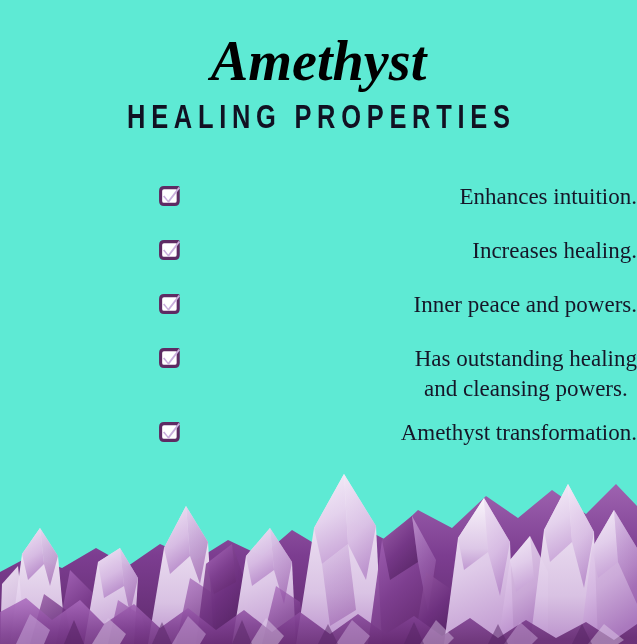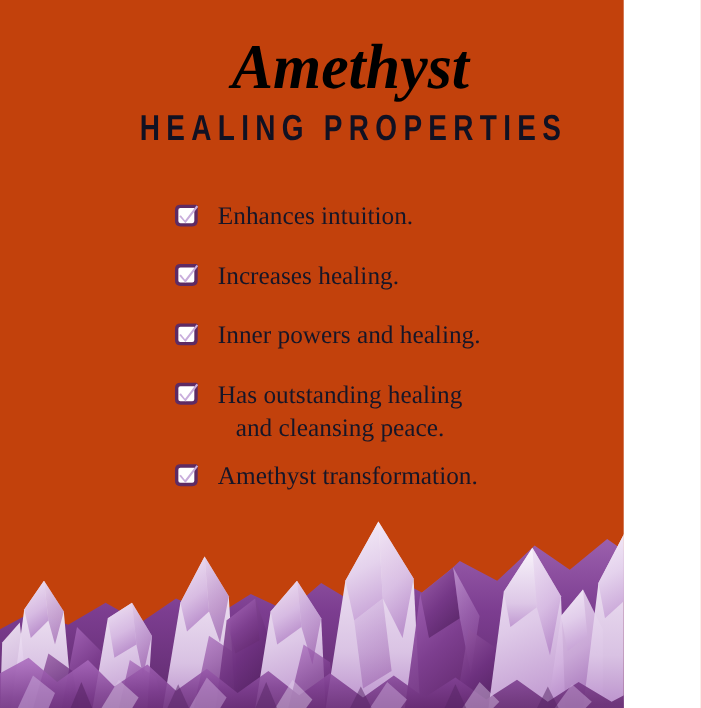--- a/index.html
+++ b/index.html
@@ -7,25 +7,24 @@
     margin: 0;
     padding: 0;
     background: #ffffff;
   }
   body {
     font-family: "Liberation Serif", "DejaVu Serif", serif;
   }
 
   #infographic {
     position: relative;
-    width: 519px;
+    width: 637px;
     height: 644px;
-    background: #c2410c;
+    background: #5eead4;
     overflow: hidden;
-    padding-left: 48px;
   }
 
   
   .header {
     position: absolute;
     top: 30px;
     left: 0;
     width: 637px;
     text-align: center;
   }
@@ -62,21 +61,21 @@
     left: 0;
     width: 637px;
     list-style: none;
     margin: 0;
     padding: 0;
   }
 
   .list-item {
     display: flex;
     align-items: flex-start;
-    justify-content: flex-start;
+    justify-content: space-between;
     margin: 0 0 24px 0;
     padding: 0 0 0 158px;
   }
 
   .list-item.tight { margin-bottom: 14px; }
 
   .checkbox {
     flex: 0 0 auto;
     width: 24px;
     height: 24px;
@@ -140,32 +139,32 @@
       <p class="item-text">Increases healing.</p>
     </li>
 
     <li class="list-item">
       <span class="checkbox">
         <svg width="24" height="24" viewBox="0 0 24 24" aria-hidden="true">
           <path d="M6 3.6 L20.2 3.6 L20.2 5.6 L20.2 17 Q20.2 20.4 16.8 20.4 L6 20.4 Q2.6 20.4 2.6 17 L2.6 7 Q2.6 3.6 6 3.6 Z" fill="#ffffff" stroke="#5E2B63" stroke-width="3.1" stroke-linejoin="round"></path>
           <path d="M6.4 11.6 L10.2 16.4 L20.6 2.9 L22.2 3.9 L10.6 19.0 L5.0 12.6 Z" fill="#C9AEDC"></path>
         </svg>
       </span>
-      <p class="item-text">Inner powers and healing.</p>
+      <p class="item-text">Inner peace and powers.</p>
     </li>
 
     <li class="list-item tight">
       <span class="checkbox">
         <svg width="24" height="24" viewBox="0 0 24 24" aria-hidden="true">
           <path d="M6 3.6 L20.2 3.6 L20.2 5.6 L20.2 17 Q20.2 20.4 16.8 20.4 L6 20.4 Q2.6 20.4 2.6 17 L2.6 7 Q2.6 3.6 6 3.6 Z" fill="#ffffff" stroke="#5E2B63" stroke-width="3.1" stroke-linejoin="round"></path>
           <path d="M6.4 11.6 L10.2 16.4 L20.6 2.9 L22.2 3.9 L10.6 19.0 L5.0 12.6 Z" fill="#C9AEDC"></path>
         </svg>
       </span>
       <p class="item-text">Has outstanding healing
-and cleansing peace.</p>
+and cleansing powers.</p>
     </li>
 
     <li class="list-item">
       <span class="checkbox">
         <svg width="24" height="24" viewBox="0 0 24 24" aria-hidden="true">
           <path d="M6 3.6 L20.2 3.6 L20.2 5.6 L20.2 17 Q20.2 20.4 16.8 20.4 L6 20.4 Q2.6 20.4 2.6 17 L2.6 7 Q2.6 3.6 6 3.6 Z" fill="#ffffff" stroke="#5E2B63" stroke-width="3.1" stroke-linejoin="round"></path>
           <path d="M6.4 11.6 L10.2 16.4 L20.6 2.9 L22.2 3.9 L10.6 19.0 L5.0 12.6 Z" fill="#C9AEDC"></path>
         </svg>
       </span>
       <p class="item-text">Amethyst transformation.</p>

